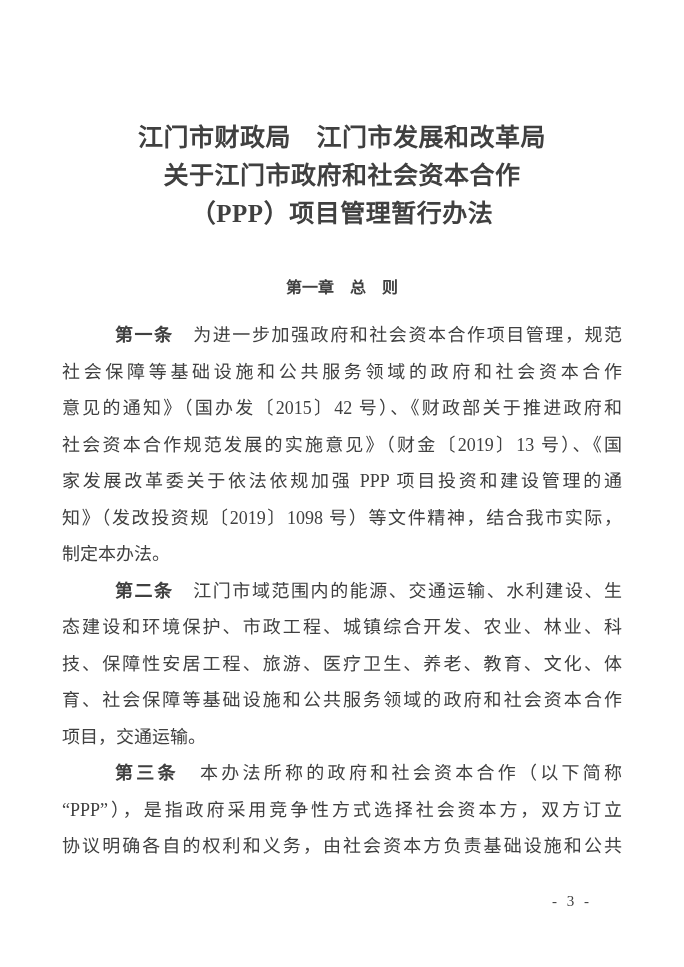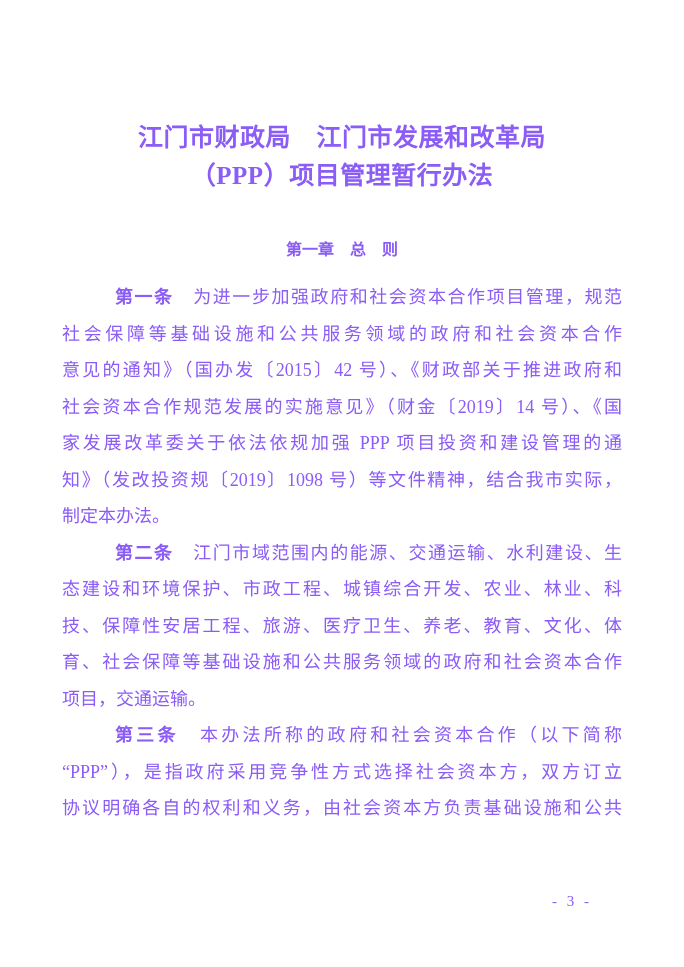--- a/index.html
+++ b/index.html
@@ -2,21 +2,21 @@
 <html lang="zh-CN"><head>
 <meta charset="utf-8">
 <style>
   * { margin: 0; padding: 0; box-sizing: border-box; }
   html, body { background: #ffffff; }
   .page {
     position: relative;
     width: 684px;
     height: 967px;
     background: #ffffff;
-    color: #8b5cf6;
+    color: #404040;
     font-family: "Liberation Serif", "DejaVu Serif", serif;
     overflow: hidden;
   }
   .title-block {
     padding-top: 119px;
     text-align: center;
   }
   .title-line {
     font-size: 25px;
     font-weight: bold;
@@ -64,32 +64,33 @@
     white-space: pre;
   }
 </style>
 </head>
 <body>
 
 <div class="page">
 
   <header class="title-block">
     <div class="title-line">江门市财政局　江门市发展和改革局</div>
+    <div class="title-line">关于江门市政府和社会资本合作</div>
     <div class="title-line">（PPP）项目管理暂行办法</div>
   </header>
 
   <div class="chapter">第一章　总　则</div>
 
   <main class="doc-body">
 
     <section>
       <div class="line first"><span class="label">第一条</span><span>　为进一步加强政府和社会资本合作项目管理，规范</span></div>
       <div class="line">社会保障等基础设施和公共服务领域的政府和社会资本合作</div>
       <div class="line">意见的通知》（国办发〔2015〕42 号）、《财政部关于推进政府和</div>
-      <div class="line">社会资本合作规范发展的实施意见》（财金〔2019〕14 号）、《国</div>
+      <div class="line">社会资本合作规范发展的实施意见》（财金〔2019〕13 号）、《国</div>
       <div class="line">家发展改革委关于依法依规加强 PPP 项目投资和建设管理的通</div>
       <div class="line">知》（发改投资规〔2019〕1098 号）等文件精神，结合我市实际，</div>
       <div class="line end">制定本办法。</div>
     </section>
 
     <section>
       <div class="line first"><span class="label">第二条</span><span>　江门市域范围内的能源、交通运输、水利建设、生</span></div>
       <div class="line">态建设和环境保护、市政工程、城镇综合开发、农业、林业、科</div>
       <div class="line">技、保障性安居工程、旅游、医疗卫生、养老、教育、文化、体</div>
       <div class="line">育、社会保障等基础设施和公共服务领域的政府和社会资本合作</div>

